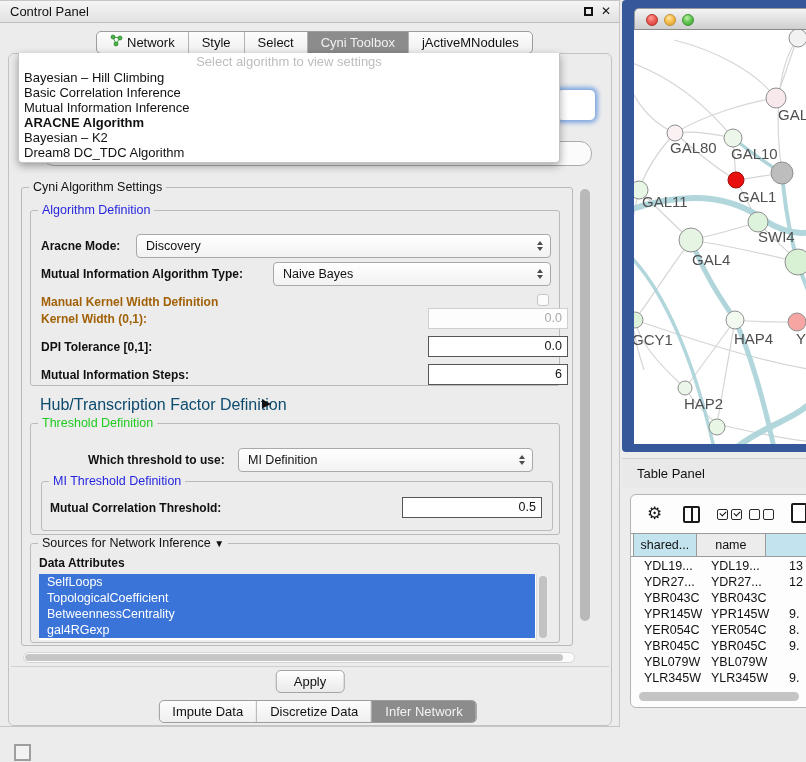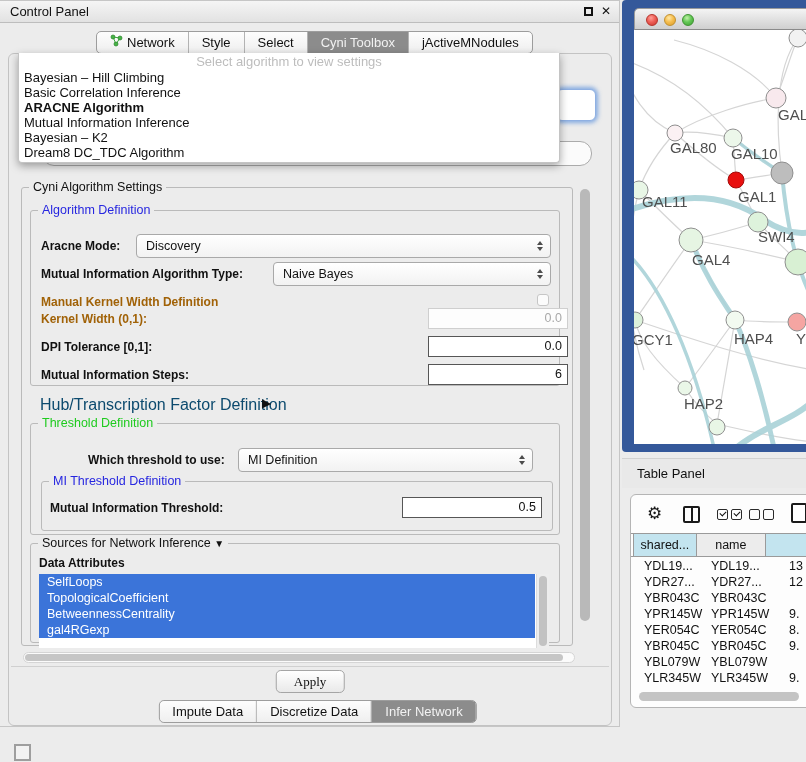--- a/index.html
+++ b/index.html
@@ -50,21 +50,21 @@
   .attr-item { height:16px; line-height:16px; background:#3b74d9; color:#fff; font-size:12.5px; padding-left:8px; width:calc(100% - 14px); white-space:nowrap; }
   .list-sb { position:absolute; right:0; top:0; bottom:0; width:13px; background:#ededed; border-left:1px solid #dcdcdc; }
   .list-sb .th { position:absolute; left:2px; top:2px; width:8px; bottom:2px; background:#c2c2c2; border-radius:5px; }
 
   .vthumb { position:absolute; width:10px; border-radius:6px; background:#b9b9b9; }
   .hscroll { position:absolute; height:11px; border:1px solid #d5d5d5; border-radius:6px; background:#fbfbfb; }
   .hscroll .th { position:absolute; left:1px; top:1px; height:7px; border-radius:4px; background:#c6c6c6; }
 
   .sep { position:absolute; border-top:1px solid #d0d0d0; }
 
-  .btn { position:absolute; height:23px; padding:0 17px; background:linear-gradient(#ffffff,#e9e9e9); border:1px solid #a5a5a5; border-radius:5px; font-size:13px; color:#111; line-height:21px;font-family:Liberation Serif, serif; }
+  .btn { position:absolute; height:23px; padding:0 17px; background:linear-gradient(#ffffff,#e9e9e9); border:1px solid #a5a5a5; border-radius:5px; font-size:13px; color:#111; line-height:21px; }
 
   
   .popup { position:absolute; left:18px; top:52px; width:542px; height:110px; background:#fff; border:1px solid #c4c4c4; border-top:none; border-radius:0 0 4px 4px; box-shadow:0 3px 9px rgba(0,0,0,0.35); z-index:20; }
   .popup .hdr { height:17px; line-height:17px; text-align:center; color:#bdbdbd; font-size:13px; }
   .pitem { height:15px; line-height:15px; font-size:13px; color:#111; padding-left:5px; white-space:nowrap; }
   .pitem.sel { font-weight:bold; }
 
   .combo-frag { position:absolute; left:556px; top:88px; width:40px; height:32px; background:#fff; border:1px solid #8fb0e2; border-radius:6px; box-shadow:0 0 4px 2px rgba(96,148,222,0.75); z-index:4; }
   .ghost-combo { position:absolute; left:42px; top:140px; width:550px; height:25px; background:#fbfbfb; border:1px solid #ababab; border-radius:12px; z-index:3; font-size:12.5px; color:#b2b2b2; line-height:23px; padding-left:14px; overflow:hidden; white-space:nowrap; }
 
@@ -200,32 +200,32 @@
           <div class="combo" style="left:207px; top:24px; width:295px;">
             <span class="val">MI Definition</span>
             <span class="stepper">
                 <span class="arr-up"></span>
                 <span class="arr-dn"></span>
               </span>
           </div>
 
           <div class="grp" style="left:10px; top:57px; width:512px; height:50px;">
             <span class="grp-label blue">MI Threshold Definition</span>
-            <span class="blbl" style="left:8px; top:19px;">Mutual Information Threshold:</span>
+            <span class="blbl" style="left:8px; top:19px;">Mutual Correlation Threshold:</span>
             <span class="numfield" style="right:10px; top:15px; width:140px;">0.5</span>
           </div>
         </div>
 
         <div class="grp" style="left:8px; top:355px; width:530px; height:100px;">
           <span class="grp-label">
             <span>Sources for Network Inference</span>
             <span class="tri">▼</span>
           </span>
           <span class="blbl" style="left:8px; top:12px;">Data Attributes</span>
-          <div class="attr-list" style="left:8px; top:30px; right:10px; height:74px;">
+          <div class="attr-list" style="left:8px; top:30px; right:10px; height:66px;">
             <div id="attr-items">
                 <div class="attr-item">SelfLoops</div>
                 <div class="attr-item">TopologicalCoefficient</div>
                 <div class="attr-item">BetweennessCentrality</div>
                 <div class="attr-item">gal4RGexp</div>
               </div>
             <div class="list-sb">
                 <div class="th"></div>
               </div>
           </div>
@@ -240,22 +240,22 @@
       <div class="sep" style="left:2px; right:2px; top:612px;"></div>
 
       <button class="btn" style="left:50%; transform:translateX(-50%); top:616px;">Apply</button>
     </div>
 
     <div class="popup">
       <div class="hdr">Select algorithm to view settings</div>
       <div id="algo-list">
           <div class="pitem">Bayesian – Hill Climbing</div>
           <div class="pitem">Basic Correlation Inference</div>
+          <div class="pitem">Mutual Information Inference</div>
           <div class="pitem sel">ARACNE Algorithm</div>
-          <div class="pitem">Mutual Information Inference</div>
           <div class="pitem">Bayesian – K2</div>
           <div class="pitem">Dream8 DC_TDC Algorithm</div>
         </div>
     </div>
     <div class="combo-frag"></div>
     <div class="ghost-combo">galFiltered.sif default node</div>
 
     <div class="tabgroup" style="left:50%; transform:translateX(-50%); top:699px;">
       <div class="tab">
           <span>Impute Data</span>

